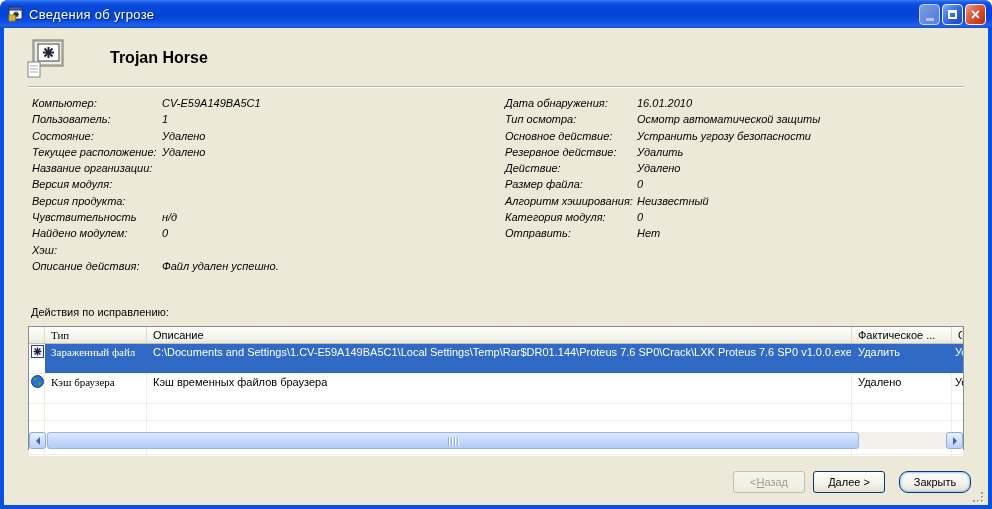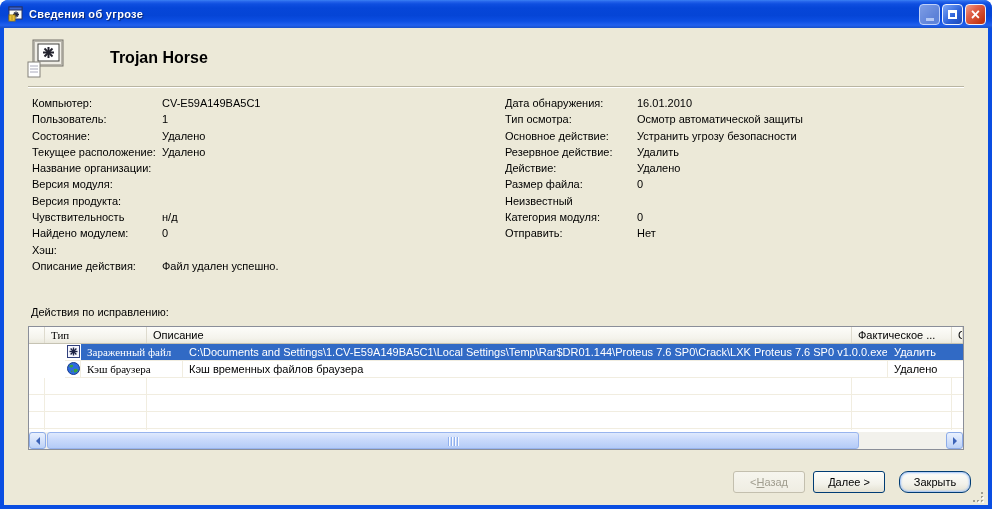--- a/index.html
+++ b/index.html
@@ -9,21 +9,21 @@
     background:#0a4ee2; border-radius:8px 8px 0 0; overflow:hidden;
   }
   
   #titlebar {
     position:absolute; top:0; left:0; right:0; height:28px;
     background:linear-gradient(180deg,#3a80f4 0%,#2463ea 6%,#0f4fe0 14%,#0646d8 28%,#0545d6 55%,#0c4ee2 75%,#2160ee 90%,#1850c8 100%);
     border-radius:8px 8px 0 0; display:flex; align-items:center;
   }
   .title-icon { width:16px; height:16px; margin:0 5px 0 8px; }
   .title-text {
-    color:#fff; font-weight:bold; font-size:11px; letter-spacing:.3px;
+    color:#fff; font-weight:normal; font-size:13px; letter-spacing:.3px;
     text-shadow:1px 1px 1px #08246e;
     text-align:center;
   }
   .wbtns { position:absolute; top:4px; right:6px; display:flex; gap:2px; }
   .wbtn {
     width:21px; height:21px; border-radius:4px; border:1px solid #eef3ff;
     display:flex; align-items:center; justify-content:center; cursor:default;
     font-size:13px; color:#fff; font-weight:bold;
   }
   .wbtn.min { background:linear-gradient(135deg,#9db4ea 0%,#7491d8 70%); opacity:.8; }
@@ -36,21 +36,21 @@
     position:absolute; left:4px; right:4px; top:28px; bottom:4px;
     background:#ece9d8; font-size:11px; color:#000;padding-left:43px;
   }
   .head-icon { position:absolute; left:22px; top:10px; width:40px; height:42px; }
   #page-title { position:absolute; left:106px; top:21px; font-size:16px; font-weight:bold; }
   .rule {
     position:absolute; left:24px; right:24px; top:58px; height:2px;
     border-top:1px solid #b9b5a2; border-bottom:1px solid #fff;
   }
   
-  .fields { position:absolute; top:69px; }
+  .fields { position:absolute; top:69px;font-style:italic; }
   .fields.left  { left:28px;  width:450px; }
   .fields.right { left:501px; width:460px; }
   .frow { display:flex; height:16.3px; line-height:13px; }
   .fields.left  .flabel { width:130px; flex:none; }
   .fields.right .flabel { width:132px; flex:none; }
   .fvalue { flex:1; white-space:nowrap; }
   
   #section-label { position:absolute; left:27px; top:278px; }
   #table {
     position:absolute; left:24px; top:298px; width:936px; height:124px;
@@ -60,21 +60,21 @@
     display:flex; height:17px;
     background:linear-gradient(180deg,#fdfdfa 0%,#f4f3ec 70%,#ebe9dd 100%);
     border-bottom:1px solid #c6c3b3;
   }
   .hc { border-right:1px solid #dedbce; padding:2px 0 0 6px; white-space:nowrap; overflow:hidden; color:#000; }
   .c-icon  { width:16px; flex:none; }
   .c-type  { width:102px; flex:none;font-family:Liberation Serif, serif; }
   .c-desc  { width:705px; flex:none; }
   .c-act   { width:100px; flex:none; }
   .c-state { flex:1; }
-  .trow { display:flex; height:17px; line-height:15px; background:#fff; border-bottom:1px solid #f1ede0;margin-left:36px; }
+  .trow { display:flex; height:30px; line-height:15px; background:#fff; border-bottom:1px solid #f1ede0; }
   .trow .c { padding:1px 0 0 6px; white-space:nowrap; overflow:hidden; border-right:1px solid #f1ede0; }
   .trow .c.c-state { border-right:none; padding-left:3px; }
   .trow.selected { background:#316ac5; color:#fff; }
   .trow.selected .c { border-right-color:transparent; }
   .trow.selected .c.c-icon { background:#fff; }
   .c.c-icon { padding:1px 0 0 2px; }
   .row-icon svg { display:none; width:13px; height:13px; }
   .row-icon.infected-file svg.ic-infected { display:inline; }
   .row-icon.browser-cache svg.ic-globe { display:inline; }
   .tfill {
@@ -245,20 +245,21 @@
         </div>
         <div class="frow">
           <span class="flabel">Действие:</span>
           <span class="fvalue">Удалено</span>
         </div>
         <div class="frow">
           <span class="flabel">Размер файла:</span>
           <span class="fvalue">0</span>
         </div>
         <div class="frow">
+          <span class="flabel">Алгоритм хэширования:</span>
           <span class="fvalue">Неизвестный</span>
         </div>
         <div class="frow">
           <span class="flabel">Категория модуля:</span>
           <span class="fvalue">0</span>
         </div>
         <div class="frow">
           <span class="flabel">Отправить:</span>
           <span class="fvalue">Нет</span>
         </div>

